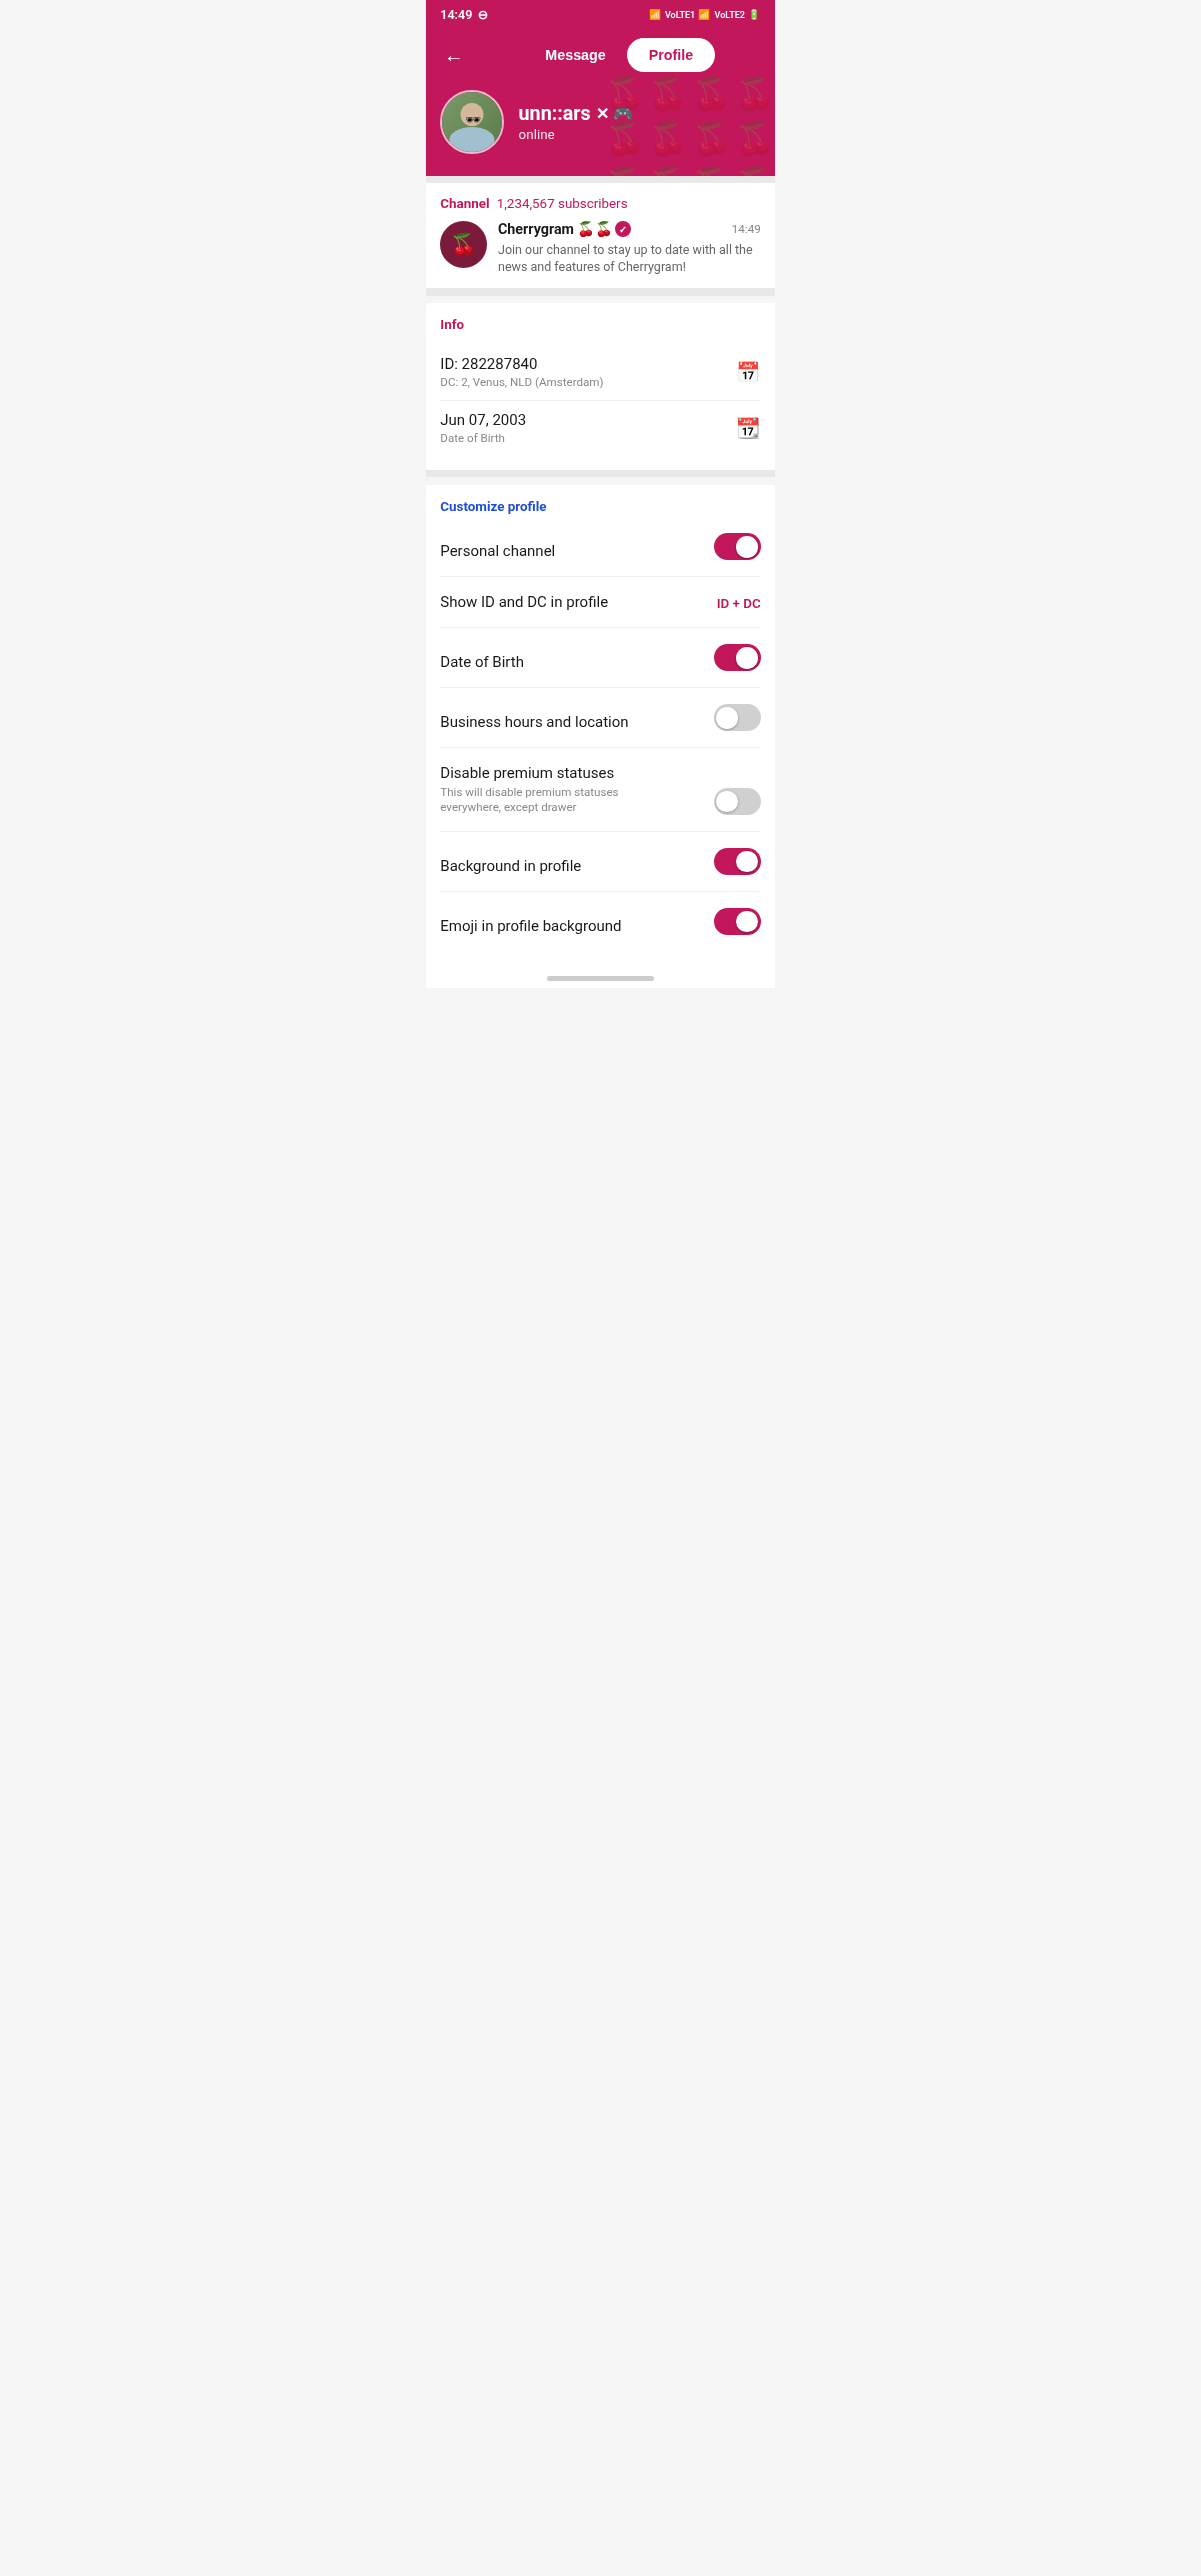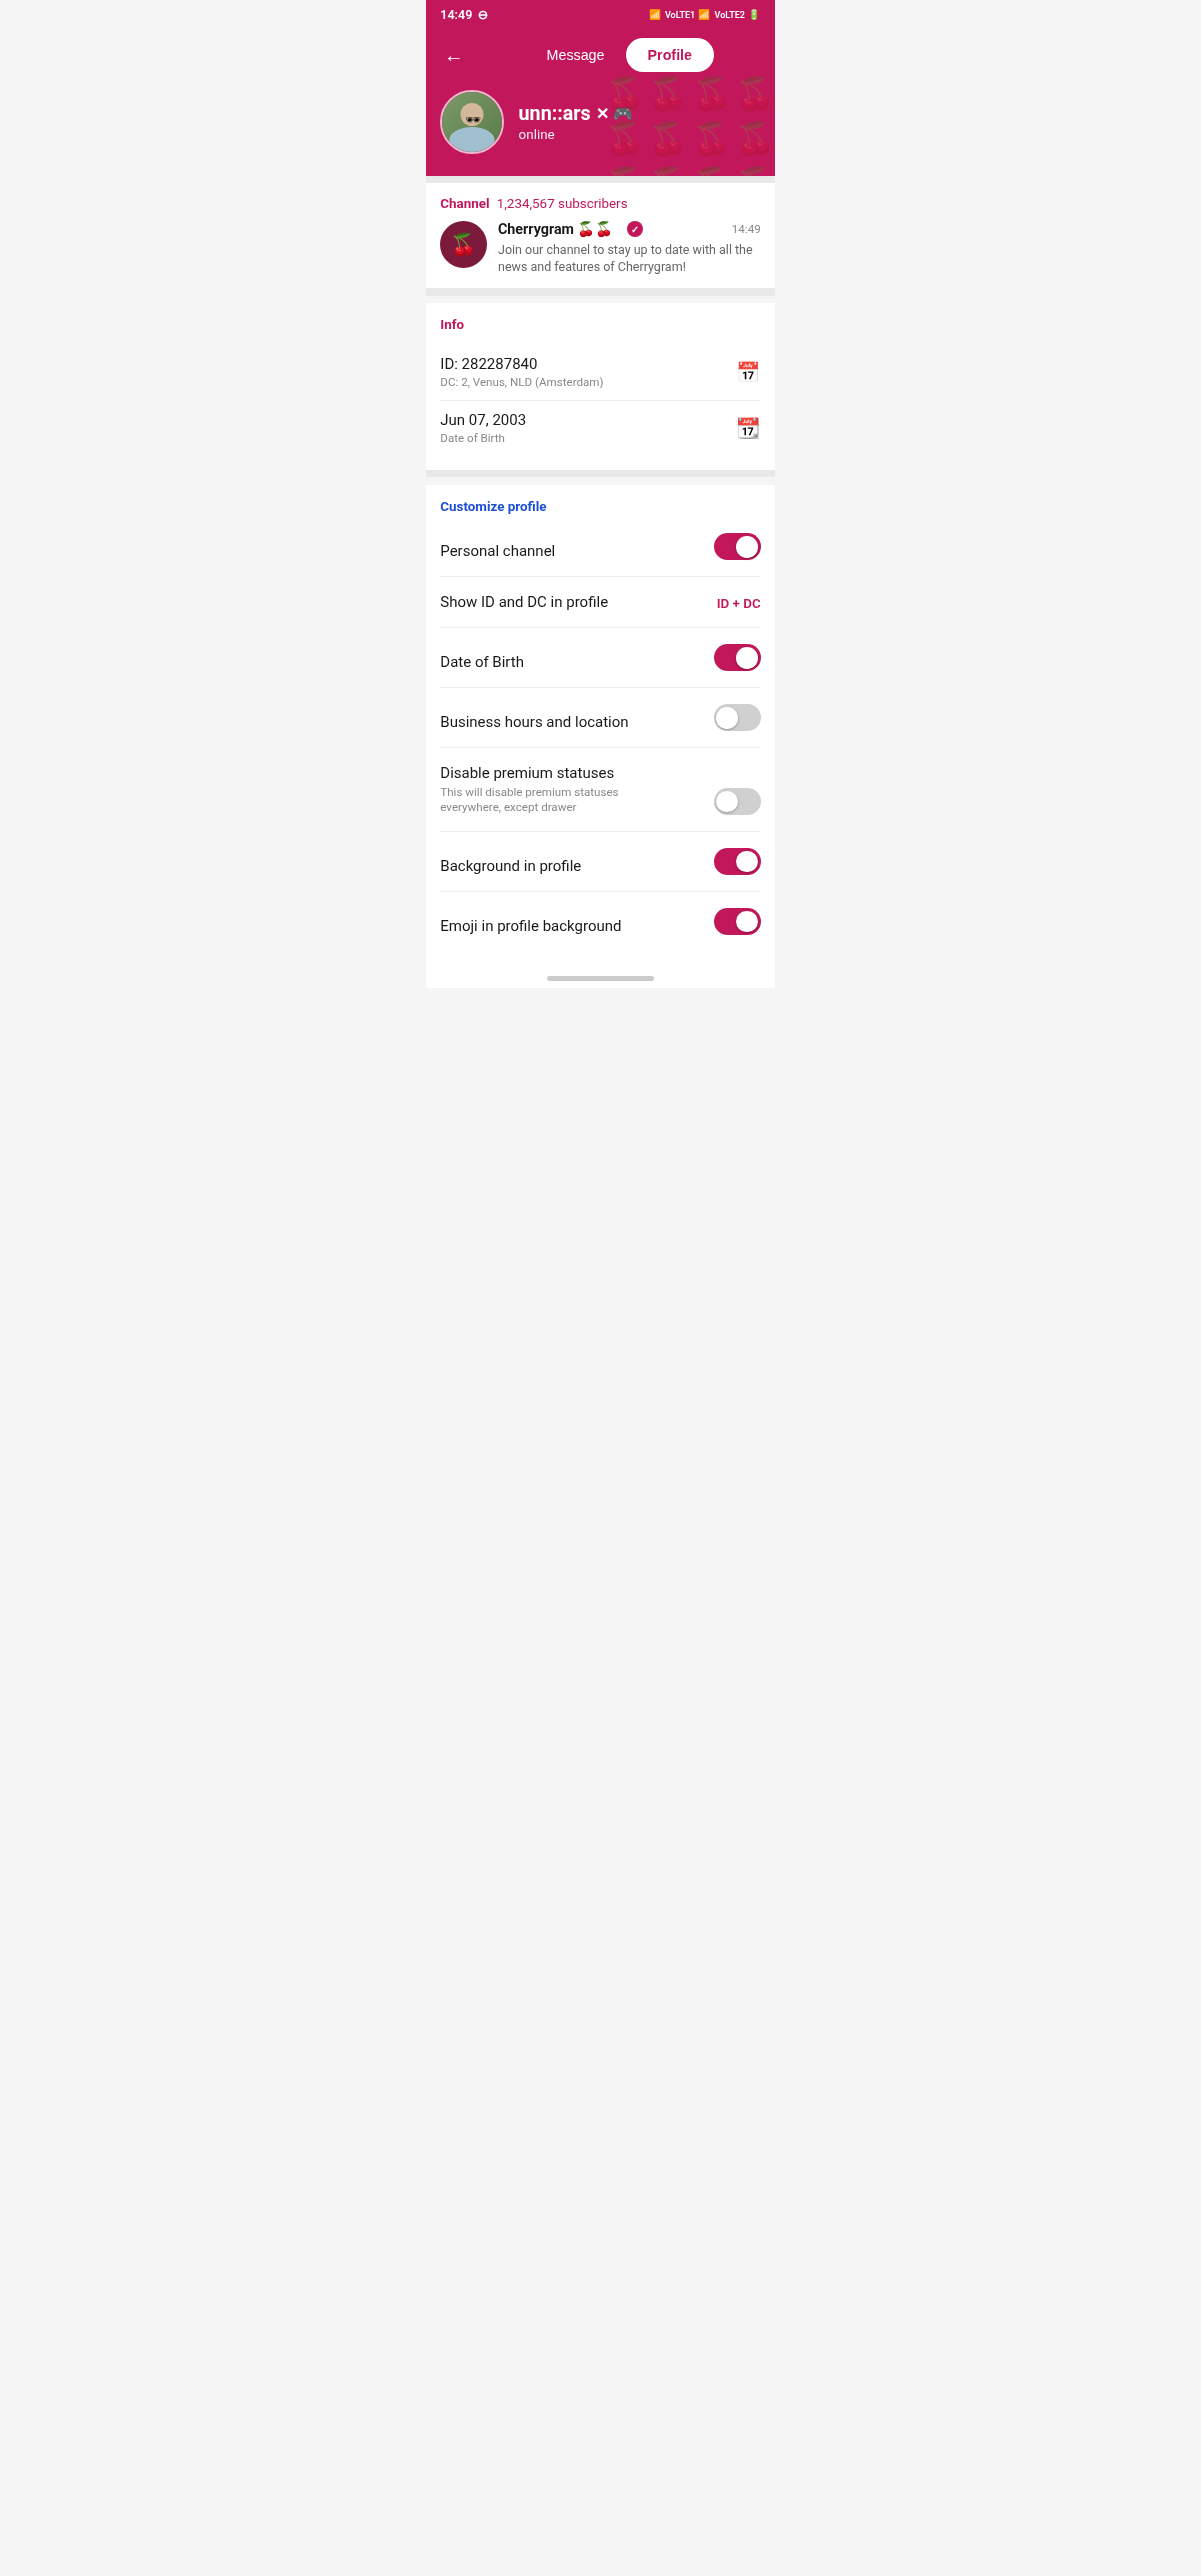--- a/index.html
+++ b/index.html
@@ -43,21 +43,21 @@
     .header-tabs {
       display: flex;
       gap: 0;
       flex: 1;
       justify-content: center;
     }
     .tab-btn {
       padding: 9px 21.5px;
       border-radius: 21.5px;
       font-size: 14.3px;
-      font-weight: 400;
+      font-weight: 700;
       cursor: pointer;
       border: none;
     }
     .tab-message {
       background: transparent;
       color: white;
     }
     .tab-profile {
       background: white;
       color: #c2185b;
@@ -200,21 +200,21 @@
       display: flex;
       align-items: center;
       justify-content: space-between;
     }
     .channel-name {
       font-size: 14.3px;
       font-weight: 700;
       color: #1a1a1a;
       display: flex;
       align-items: center;
-      gap: 14px;
+      gap: 2px;
     }
     .verified-badge {
       width: 16px;
       height: 16px;
       background: #c2185b;
       border-radius: 50%;
       display: flex;
       align-items: center;
       justify-content: center;
       color: white;

